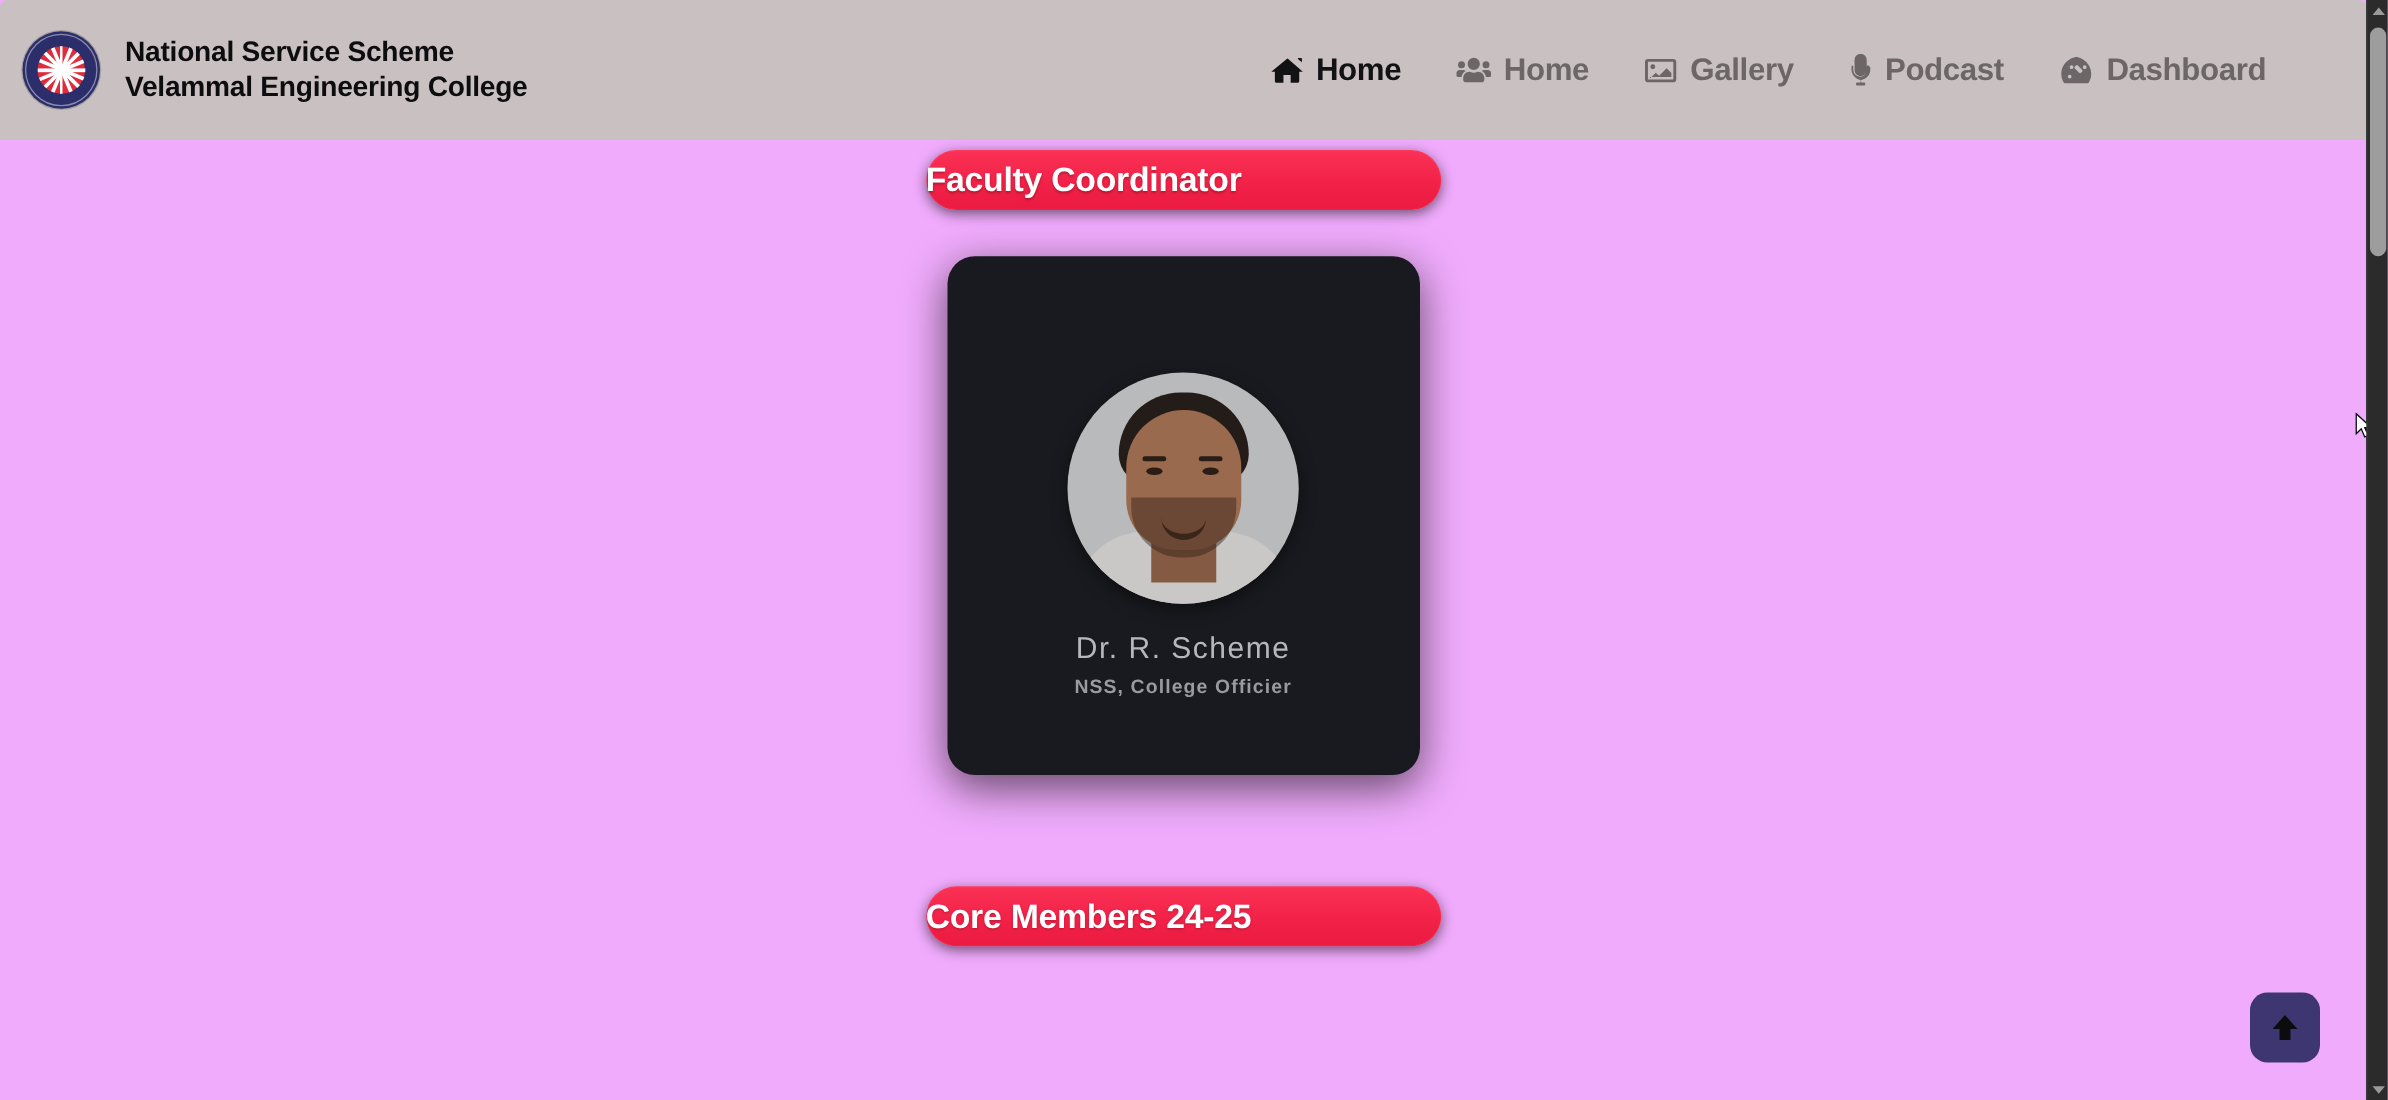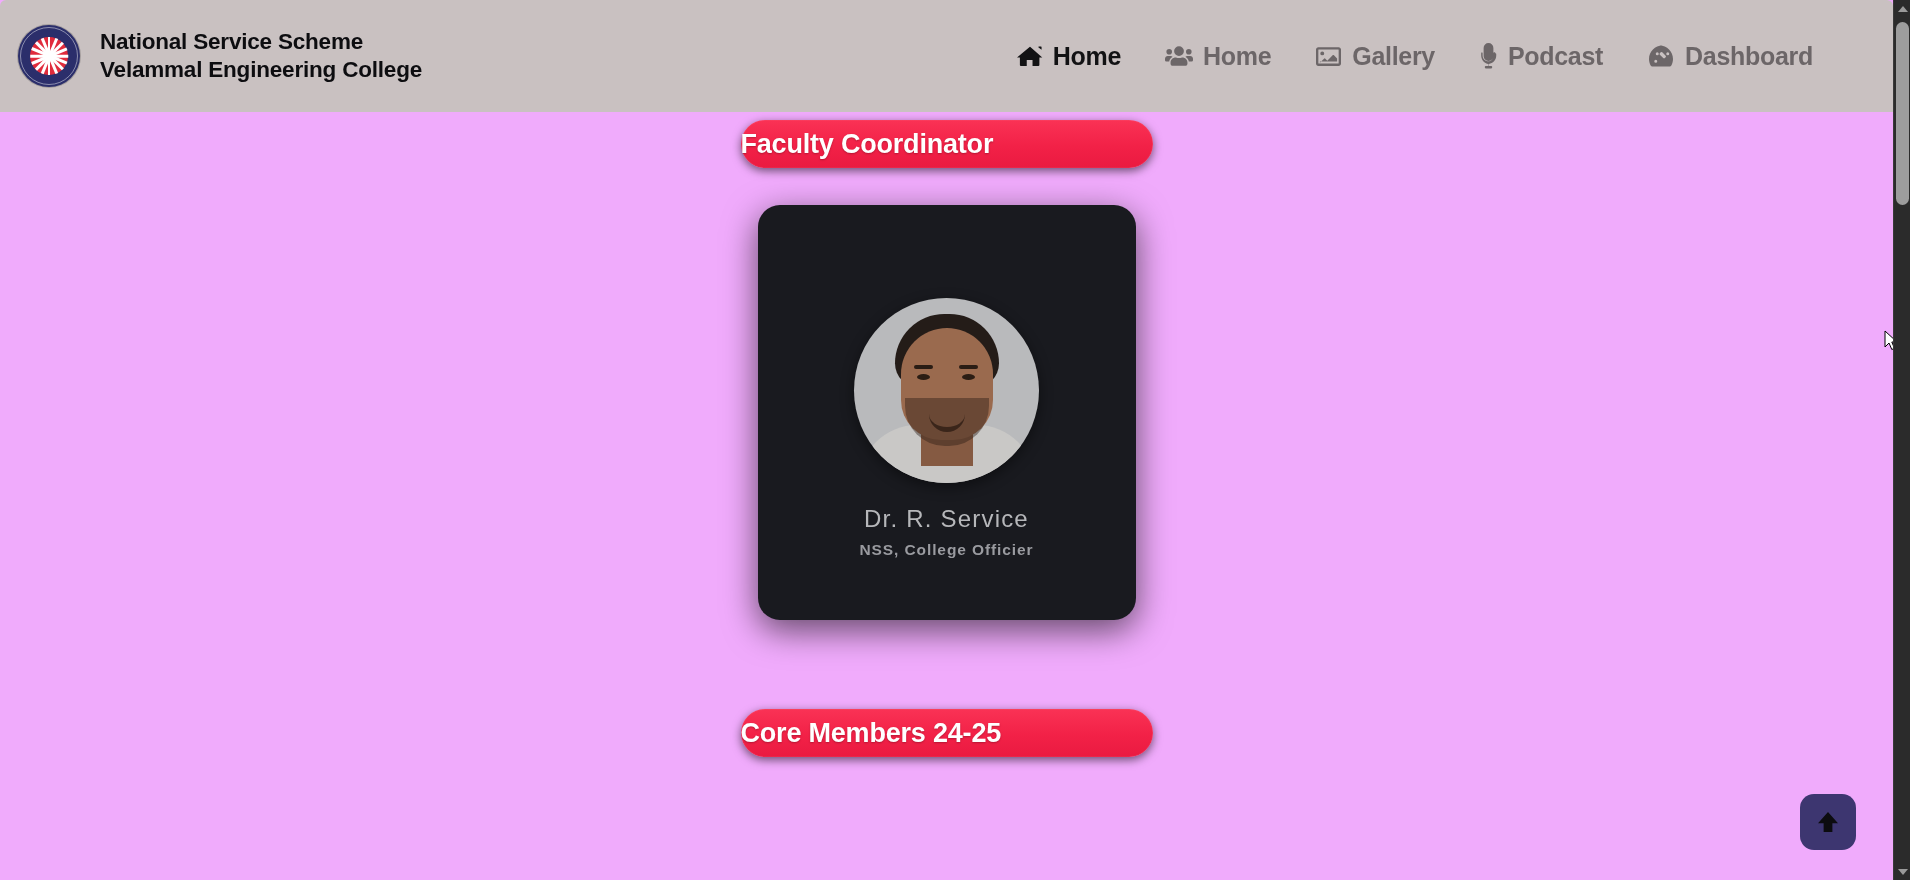--- a/index.html
+++ b/index.html
@@ -422,21 +422,21 @@
         <div class="p-neck"></div>
         <div class="p-hair"></div>
         <div class="p-face"></div>
         <div class="p-beard"></div>
         <div class="p-brow l"></div>
         <div class="p-brow r"></div>
         <div class="p-eye l"></div>
         <div class="p-eye r"></div>
         <div class="p-mouth"></div>
       </div>
-      <div class="card-name">Dr. R. Service</div>
+      <div class="card-name">Dr. R. Scheme</div>
       <div class="card-role">NSS, College Officier</div>
     </div>
 
     <div class="section-banner" id="banner-core">
       <span>Core Members 24-25</span>
     </div>
 
   </main>
 
   <button id="scroll-top-btn">

